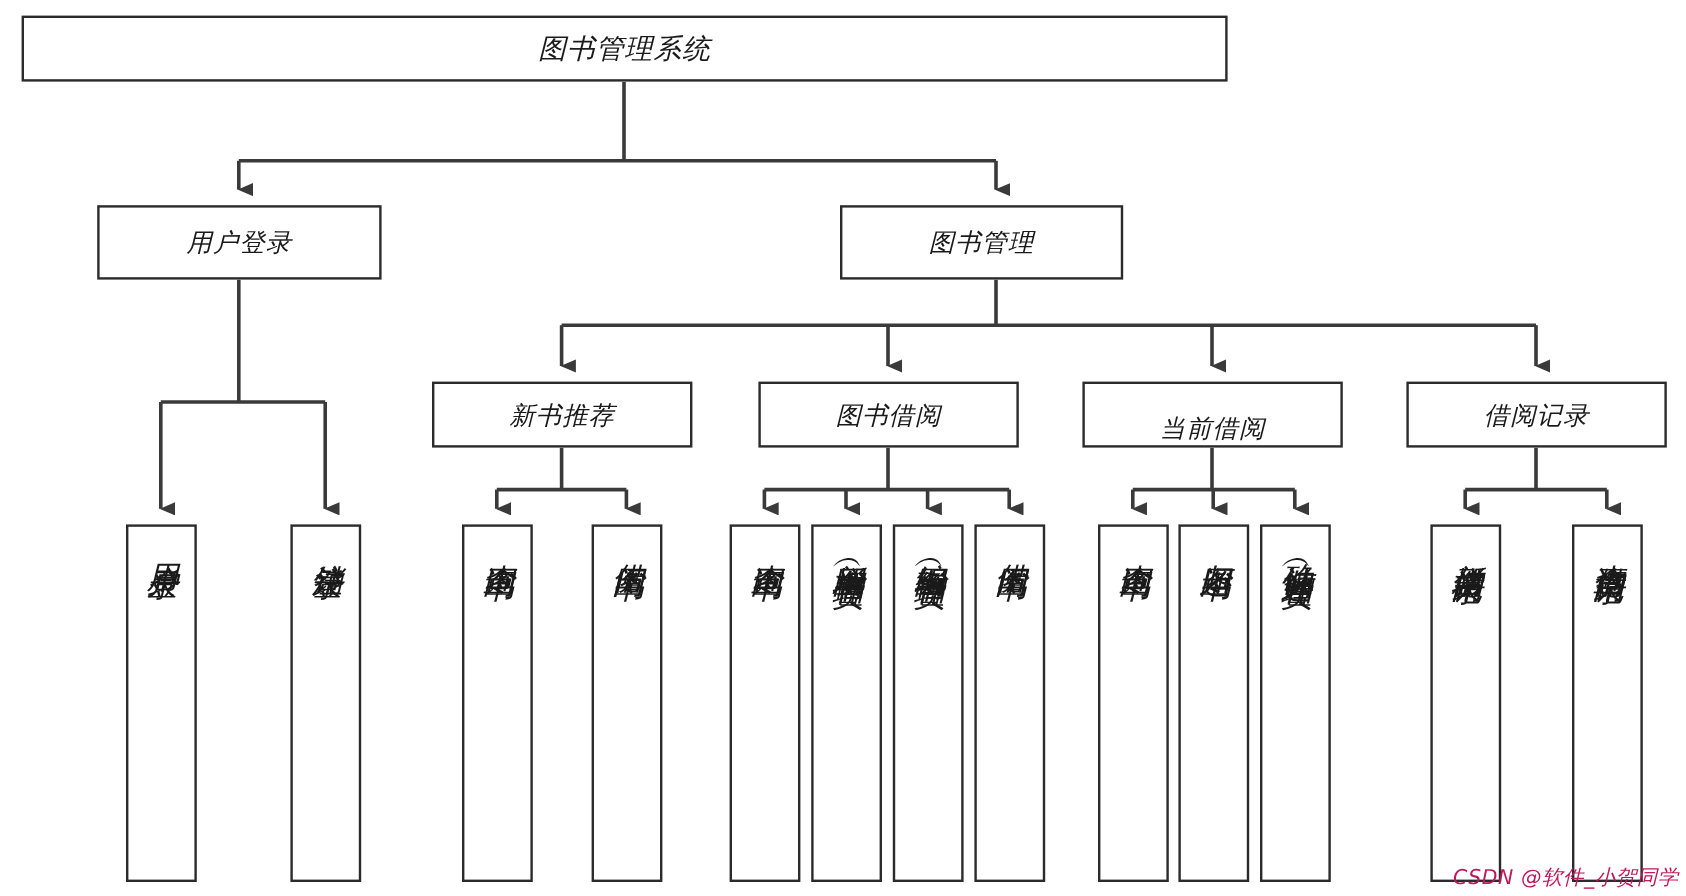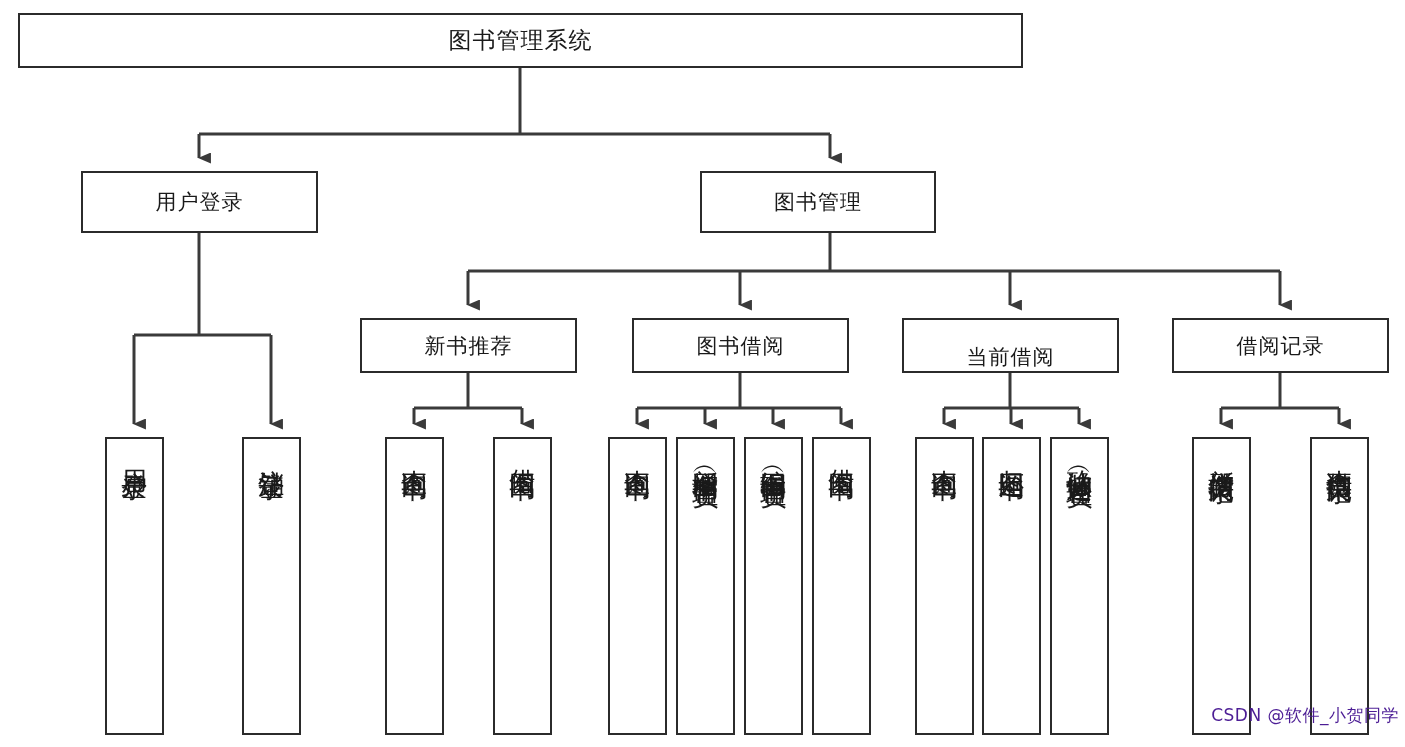--- a/index.html
+++ b/index.html
@@ -6,20 +6,21 @@
   body{
     font-family:"DejaVu Sans","Liberation Sans",sans-serif;
     -webkit-font-smoothing:antialiased;
   }
   #stage{
     position:relative;
     width:1405px;
     height:747px;
     background:#ffffff;
     overflow:hidden;
+    font-style:italic;
   }
   svg#wires{
     position:absolute;
     left:0; top:0;
     width:1405px;
     height:747px;
     pointer-events:none;
   }
   .node{
     position:absolute;
@@ -53,23 +54,23 @@
     text-orientation:upright;
     font-size:26px;
     line-height:1.18;
     letter-spacing:2px;
     white-space:nowrap;
     color:#1a1a1a;
   }
   .watermark{
     position:absolute;
     right:6px;
-    bottom:20px;
+    bottom:4px;
     font-size:17px;
-    color:#4c1d95;
+    color:#be185d;
     letter-spacing:0.5px;
     white-space:nowrap;
     pointer-events:none;
   }
 </style>
 </head>
 <body>
 
 <div id="stage">
 

